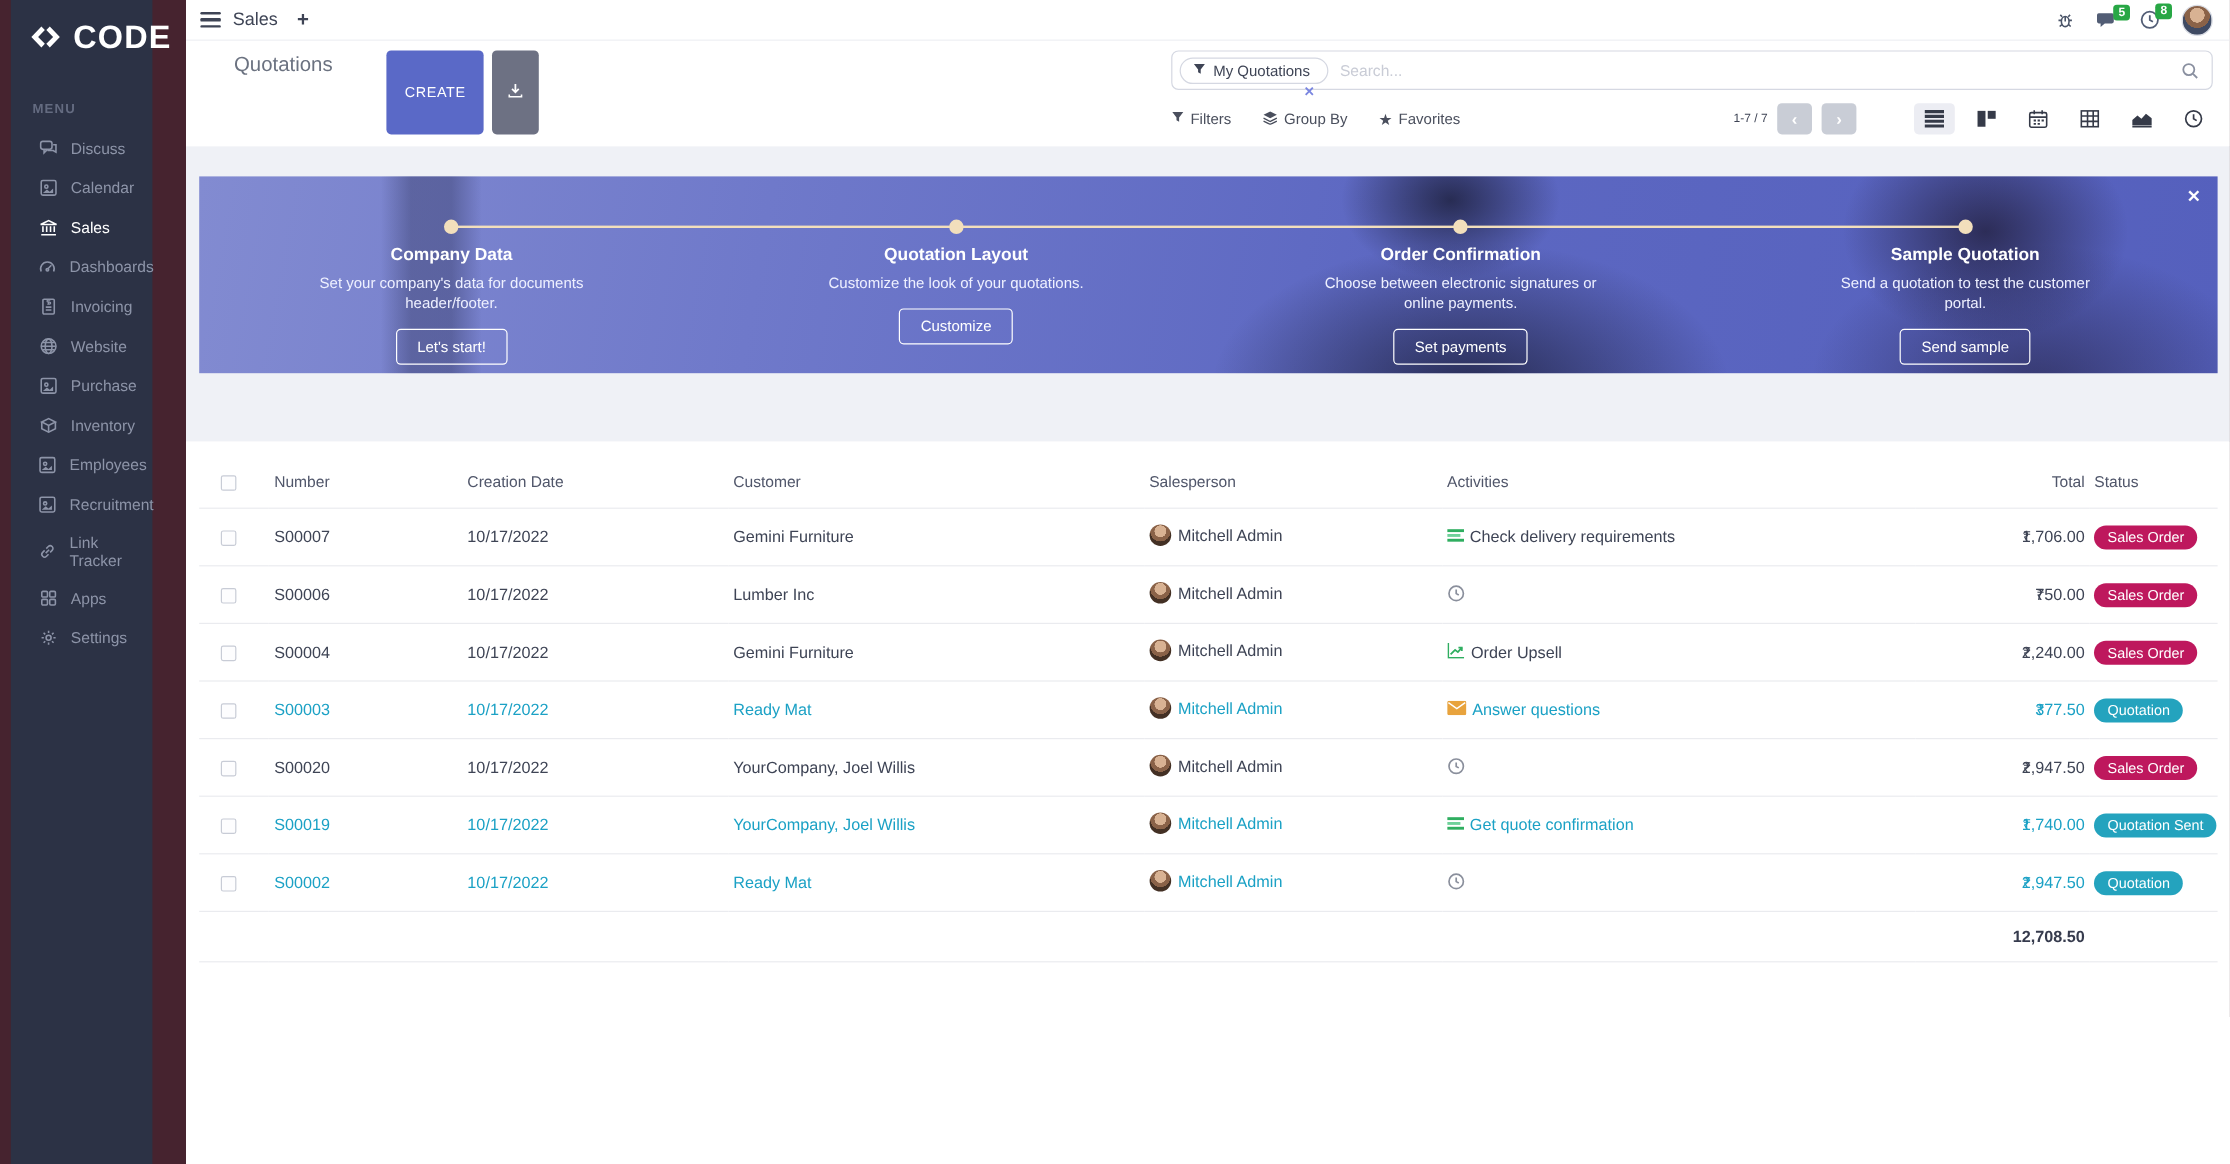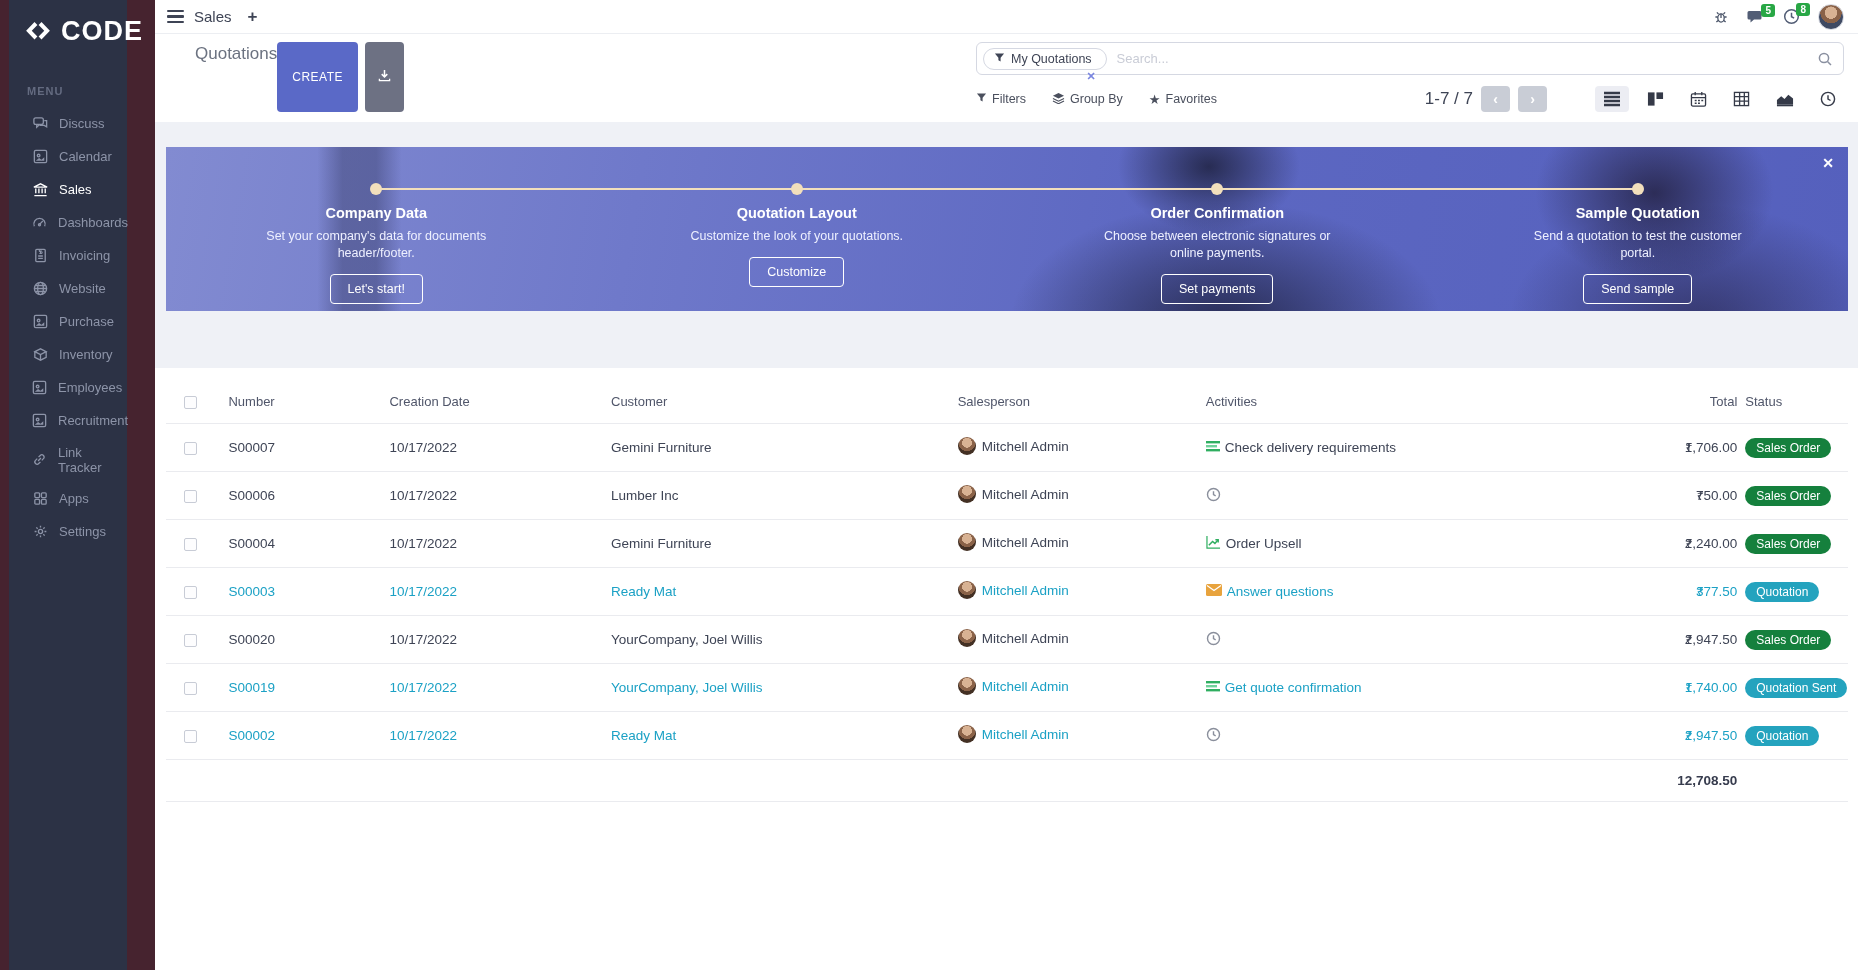--- a/index.html
+++ b/index.html
@@ -36,34 +36,34 @@
   .sys-ico { position:relative; display:inline-flex; cursor:pointer; }
   .badge { position:absolute; top:-5px; right:-10px; background:#28a745; color:#fff; font-size:10px; line-height:13px; padding:0 4px; border-radius:3px; font-weight:bold; }
   .avatar { width:26px; height:26px; border-radius:50%; cursor:pointer;
     background: radial-gradient(circle at 50% 32%, #d8b293 0 30%, #8a6248 31% 52%, #3f4a63 53% 100%);
     border:1px solid #d9dce4; }
 
   
   .cpanel { flex:0 0 84px; background:#fff; display:flex; padding:8px 14px 10px 40px; }
   .cp-left { display:flex; justify-content:space-between; }
   .cp-title { font-size:17px; color:#6b7280; margin-top:2px; }
-  .cp-buttons { display:flex; gap:7px; }
+  .cp-buttons { display:flex; gap:7px;margin-left:45px; }
   .btn-create { background:#5a69c7; color:#fff; border:none; border-radius:4px; padding:8px 15px; font-size:12px; letter-spacing:.5px; cursor:pointer; }
   .btn-export { background:#6d7183; border:none; border-radius:4px; padding:6px 13px; cursor:pointer; display:inline-flex; align-items:center; }
   .cp-right { margin-left:auto; width:868px; display:flex; flex-direction:column; }
   .searchbox { position:relative; height:33px; border:1px solid #d5d8e2; border-radius:6px; background:#fff; display:flex; align-items:center; padding:0 10px 0 6px; }
   .facet { position:relative; display:inline-flex; align-items:center; gap:6px; border:1px solid #d5d8e2; border-radius:14px; padding:3px 14px 3px 10px; font-size:12.5px; color:#3e4455; background:#fff; cursor:pointer; }
   .facet-x { position:absolute; bottom:-14px; right:10px; color:#7a86e0; font-size:11px; font-weight:bold; cursor:pointer; }
   .search-placeholder { margin-left:10px; color:#c9ccd6; font-size:13px; flex:1 1 auto; }
   .search-mag { cursor:pointer; display:inline-flex; }
   .cp-toolbar { display:flex; align-items:center; margin-top:11px; gap:26px; font-size:12.5px; color:#4a4f5d; }
   .tool { display:inline-flex; align-items:center; gap:5px; cursor:pointer; }
   .tool .star { font-size:13px; color:#4a4f5d; }
   .pager { margin-left:auto; display:flex; align-items:center; gap:8px; }
-  .pager-text { color:#3e4455; font-size:17px; }
+  .pager-text { color:#3e4455; font-size:10px; }
   .pg-btn { width:29px; height:26px; border:none; border-radius:4px; background:#c9cdd6; color:#fff; font-size:14px; font-weight:bold; cursor:pointer; line-height:1; }
   .views { display:flex; align-items:center; gap:10px; margin-left:22px; }
   .view-btn { padding:5px 8px; border-radius:4px; display:inline-flex; cursor:pointer; }
   .view-btn.active { background:#ecedf3; }
 
   
   .band { background:#eff1f6; padding:25px 10px 57px 11px; }
   .banner { position:relative; height:164px; color:#fff; overflow:hidden;
     background:
       radial-gradient(130px 95px at 62% 12%, rgba(22,24,46,.75), rgba(22,24,46,0) 70%),
@@ -93,21 +93,21 @@
   .td-total, .th-total { text-align:right !important; }
   .cb { display:inline-block; width:13px; height:13px; border:1px solid #c8ccd6; border-radius:2px; background:#fdfdfe; cursor:pointer; vertical-align:middle; margin-left:14px; }
   tr.quote td, tr.quote .act-label { color:#1ba1c5; }
   .sp { display:inline-flex; align-items:center; gap:6px; }
   .sp-avatar { width:18px; height:18px; border-radius:50%; flex:0 0 18px;
     background: radial-gradient(circle at 50% 32%, #d8b293 0 32%, #8a6248 33% 55%, #433024 56% 100%); }
   .act { display:inline-flex; align-items:center; gap:5px; }
   .cur { display:inline-block; margin-right:-8px; font-size:12.5px; }
   .pill { display:inline-block; position:relative; color:#fff; font-size:12px; padding:3px 11px; border-radius:11px; white-space:nowrap; }
   .pill::before { content:""; position:absolute; z-index:-1; top:0px; bottom:0px; left:3px; right:-5px; background:#e4e6eb; border-radius:3px; }
-  .pill.green { background:#15803d; }
+  .pill.green { background:#be185d; }
   .pill.teal { background:#24a3be; }
   td.td-status { overflow:hidden; }
 </style>
 </head>
 <body>
 
 <div class="page">
   <div class="edge-strip"></div>
 
   <div class="sidebar">

